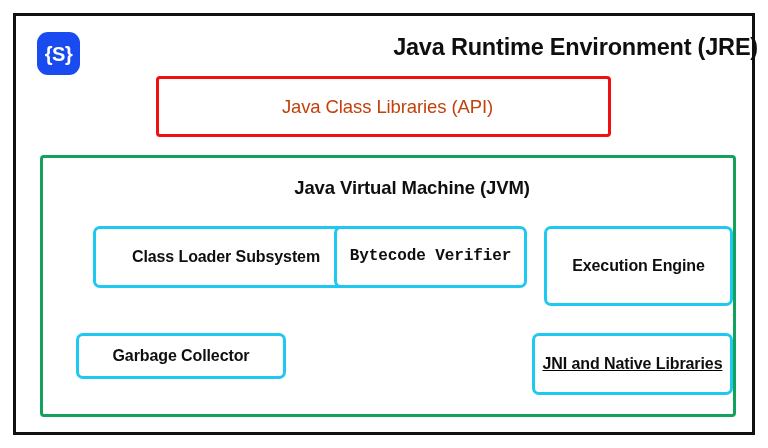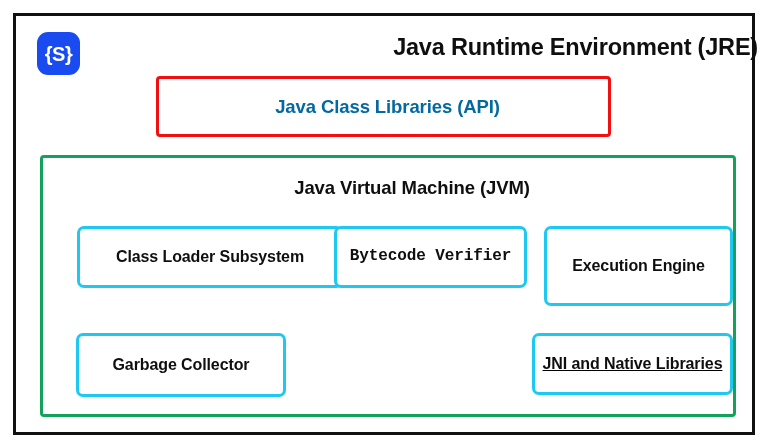--- a/index.html
+++ b/index.html
@@ -83,22 +83,22 @@
     box-sizing: border-box;
     border: 3px solid #f01010;
     border-radius: 4px;
     background: #ffffff;
     display: flex;
     align-items: center;
     justify-content: center;
   }
   .api-label {
     font-size: 18.5px;
-    font-weight: bold;
-    color: #0369a1;
+    font-weight: normal;
+    color: #c2410c;
     letter-spacing: -0.1px;
     white-space: nowrap;
     margin-left: 8px;
   }
 
   
   .jvm-box {
     position: absolute;
     left: 24px;
     top: 139px;
@@ -147,26 +147,26 @@
   .comp-label {
     font-size: 16px;
     font-weight: bold;
     color: #0f0f0f;
     letter-spacing: -0.1px;
     line-height: 1.35;
     padding: 0 6px;
   }
 
   
-  .r1-c0 { position: absolute; left: 34px;  width: 266px; height: 62px; }
+  .r1-c0 { position: absolute; left: 50px;  width: 266px; height: 62px; }
   .r1-c1 { position: absolute; left: 291px; width: 193px; height: 62px; font-family: Liberation Mono, monospace; }
   .r1-c2 { position: absolute; left: 501px; width: 189px; height: 80px; }
 
   
-  .r2-c0 { position: absolute; left: 33px;  width: 210px; height: 64px; text-align: center; }
+  .r2-c0 { position: absolute; left: 33px;  width: 210px; height: 46px; text-align: center; }
   .r2-c1 { position: absolute; left: 259px; width: 212px; height: 62px; }
   .r2-c2 { position: absolute; left: 489px; width: 201px; height: 62px; text-decoration: underline; }
 </style>
 </head>
 <body>
 
 <div id="canvas">
 
   <div class="jre-frame">
 

